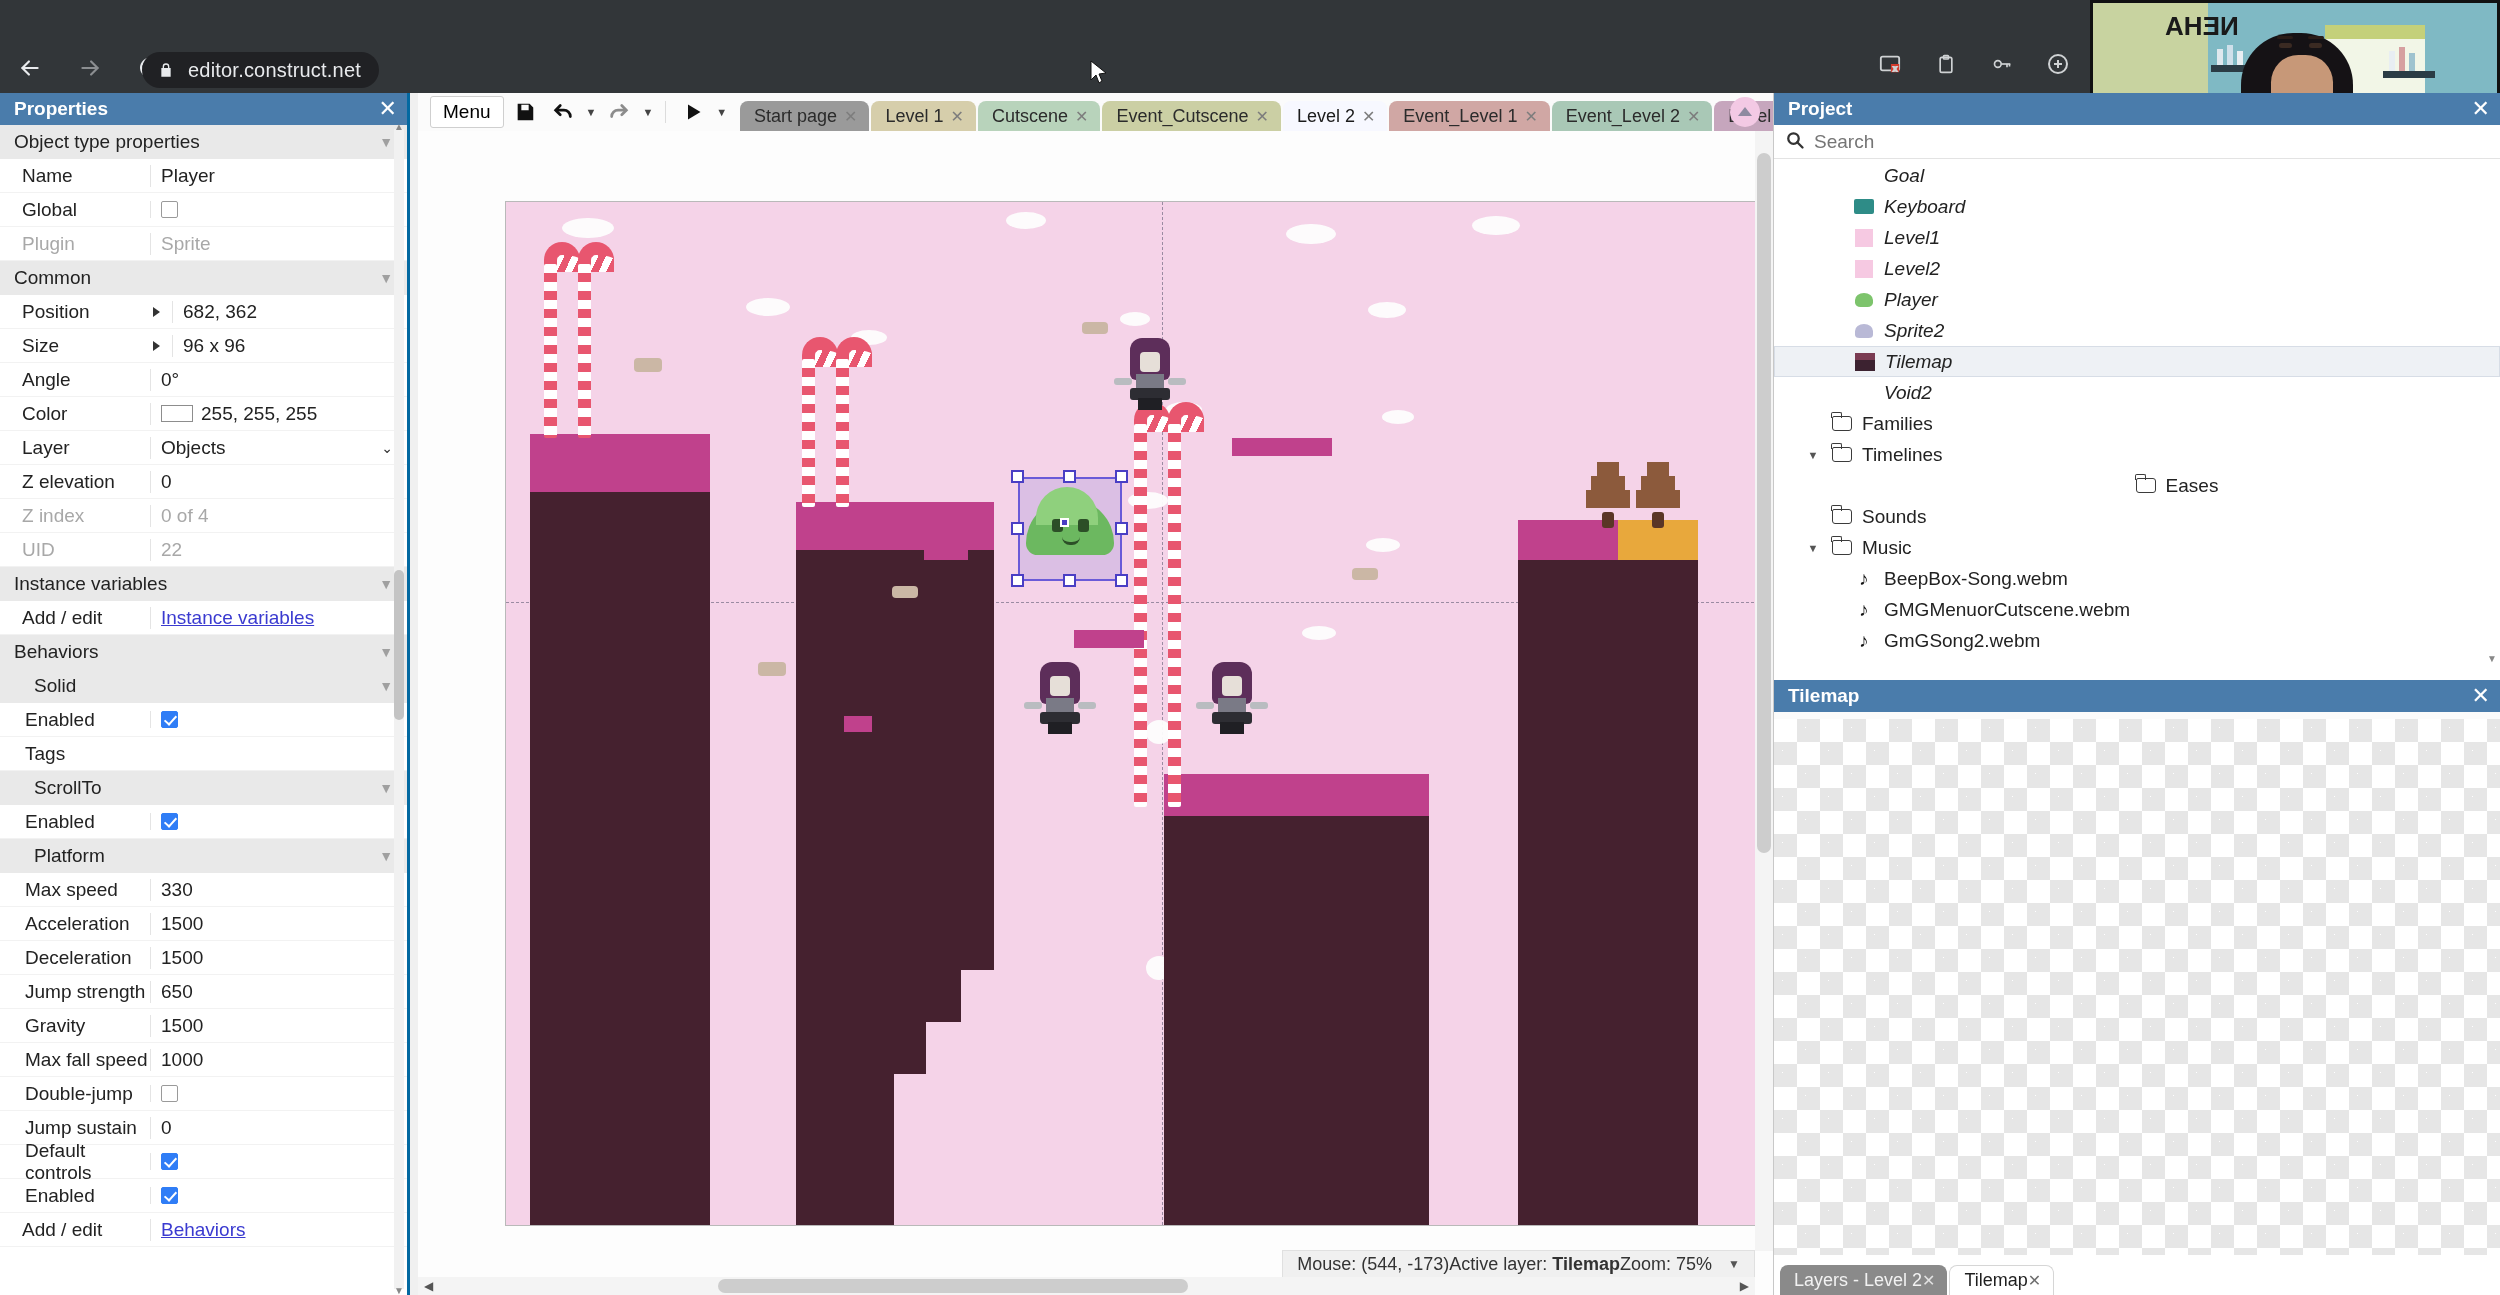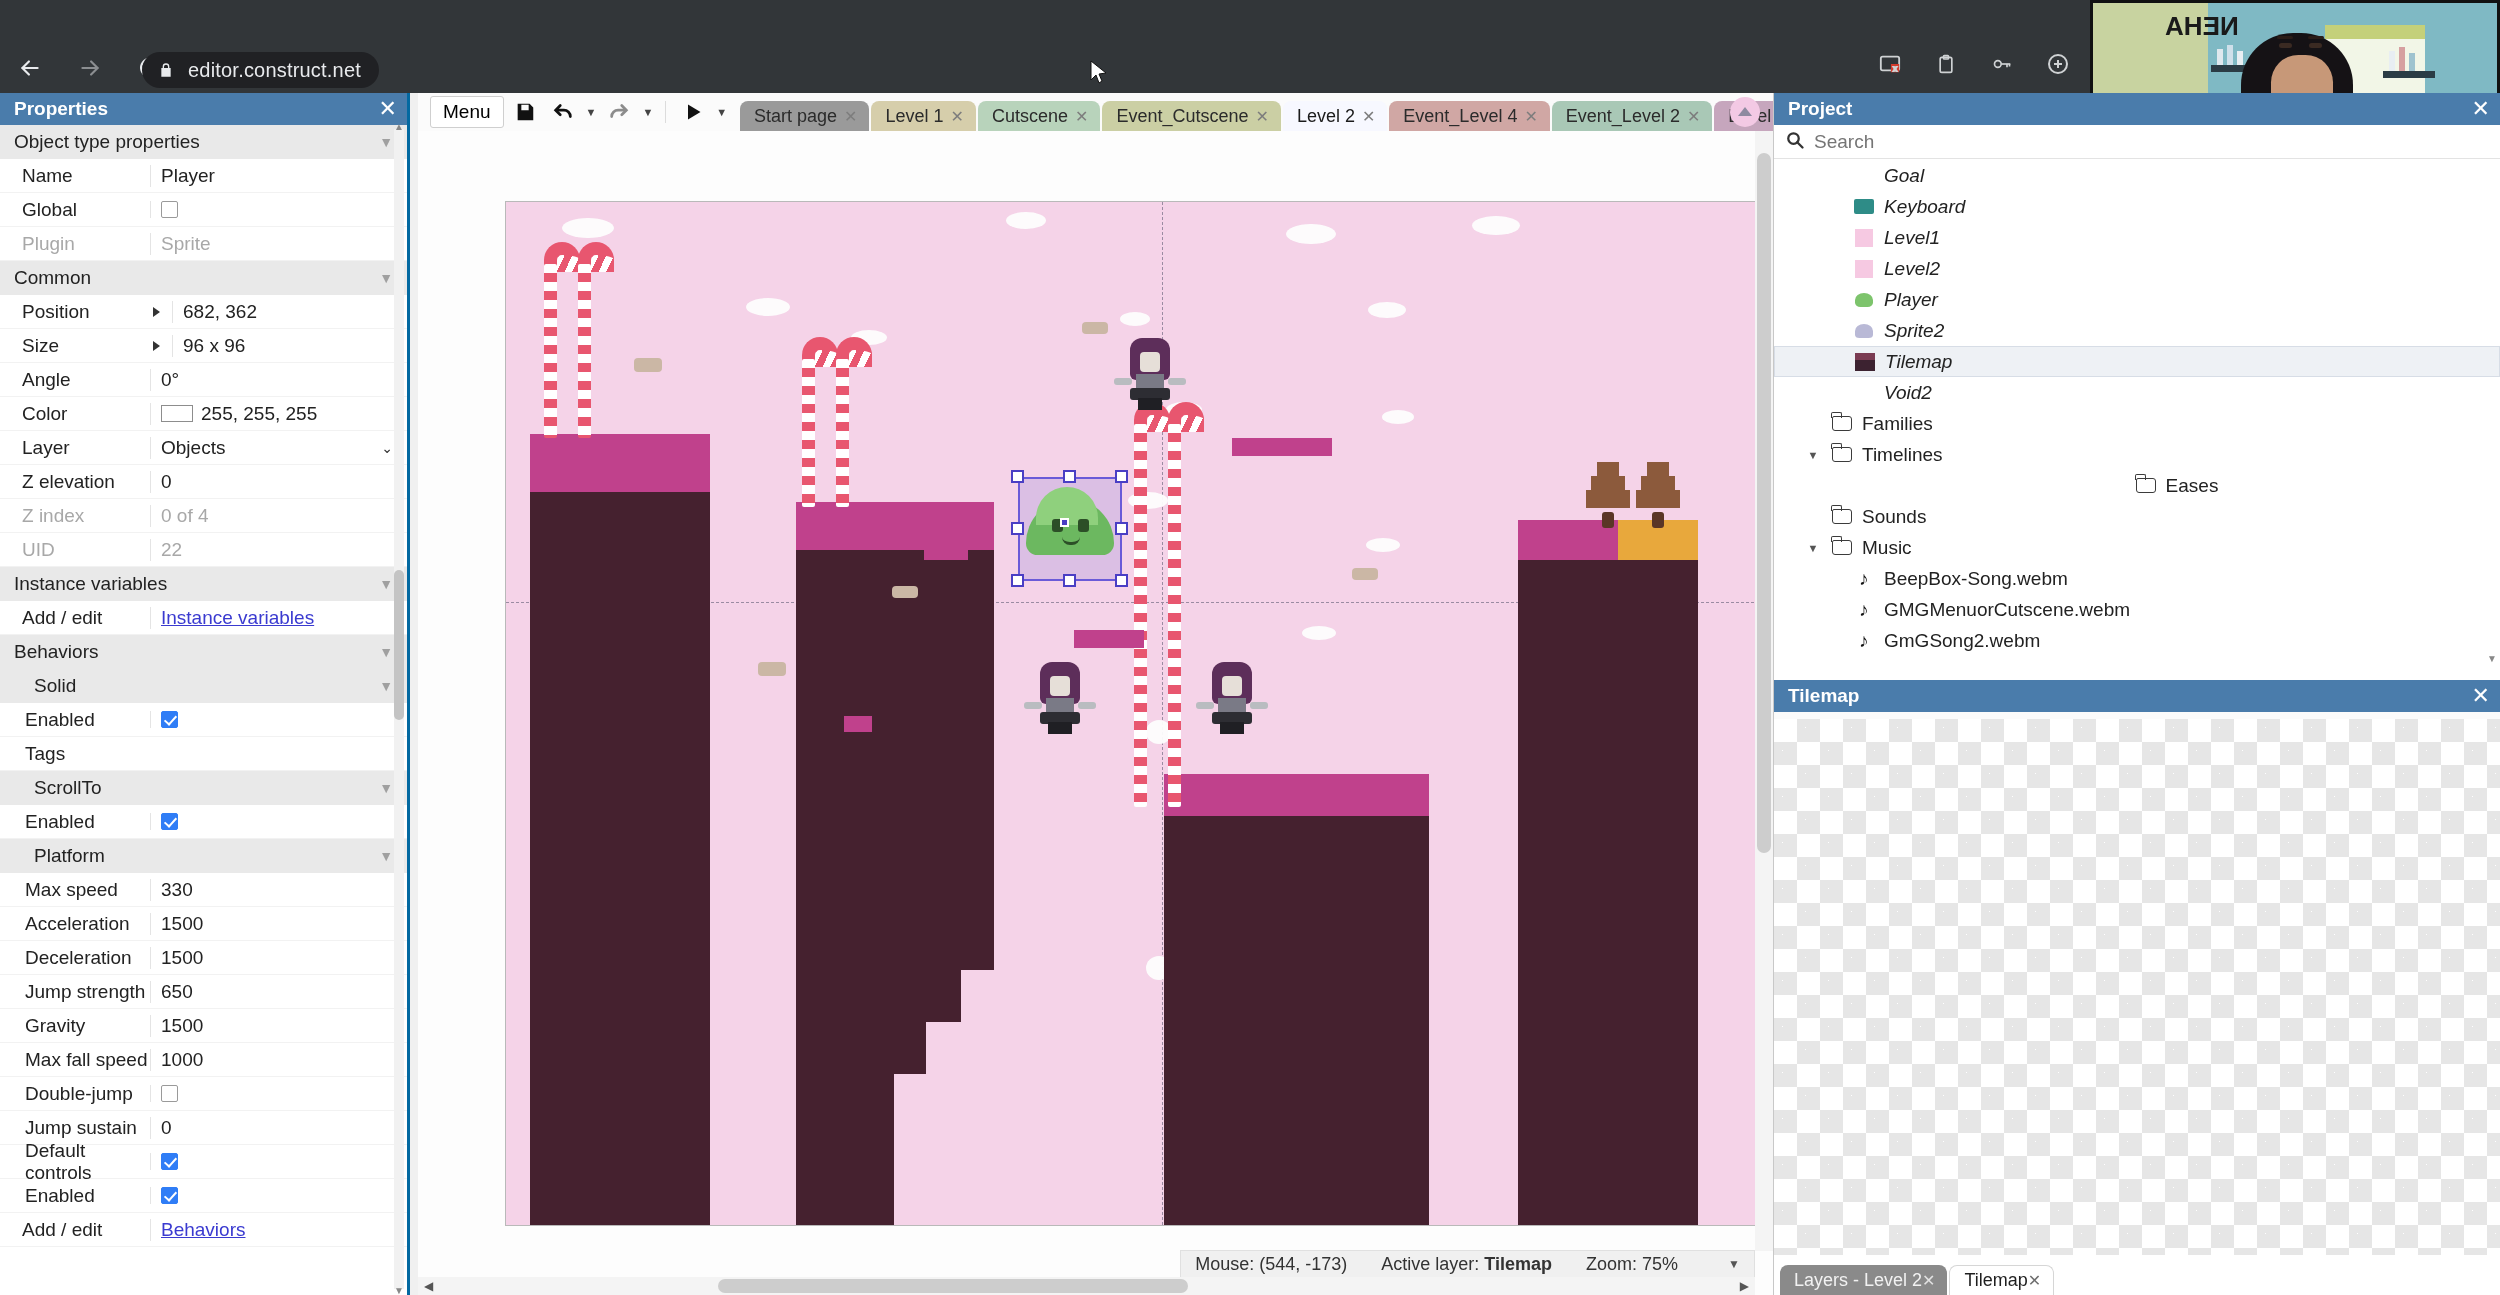--- a/index.html
+++ b/index.html
@@ -174,21 +174,21 @@
   .canvas-vscroll { position: absolute; right: 0; top: 0; width: 18px; bottom: 44px; background: #f4f4f4; }
   .canvas-vscroll .thumb { position: absolute; left: 2px; top: 22px; width: 14px; height: 700px; background: #cdcdcd; border-radius: 7px; }
   .canvas-hscroll { position: absolute; left: 0; right: 18px; bottom: 0; height: 18px; background: #f4f4f4; }
   .canvas-hscroll .thumb { position: absolute; left: 300px; top: 2px; width: 470px; height: 14px; background: #cdcdcd; border-radius: 7px; }
   .canvas-hscroll .arw { position: absolute; top: 2px; color: #555; font-size: 12px; line-height: 14px; }
 
   .statusbar {
     position: absolute; left: 0; right: 18px; bottom: 18px; height: 26px;
     display: flex; justify-content: flex-end; align-items: center; background: #fdfdfd;
   }
-  .status-box { display: flex; align-items: center; gap: 34px; font-size: 18px; color: #333; background: #f0f0f0; padding: 3px 14px; border: 1px solid #e0e0e0; }
+  .status-box { display: flex; align-items: center; font-size: 18px; color: #333; background: #f0f0f0; padding: 3px 14px; border: 1px solid #e0e0e0; }
   .status-box b { font-weight: bold; }
   .status-caret { margin-left: 16px; color: #555; font-size: 12px; }
 
   
   .rightdock { position: absolute; right: 0; top: 0; width: 727px; height: 1202px; background: #fff; }
   .panel-project { position: absolute; left: 0; top: 0; right: 0; height: 587px; border-left: 1px solid #c8c8c8; background: #fff; }
   .search-row { height: 34px; display: flex; align-items: center; gap: 10px; padding: 0 12px; border-bottom: 1px solid #e3e3e3; }
   .search-row input {
     border: none; outline: none; font-size: 19px; color: #4a4a4a; background: transparent; width: 100%;
     font-family: "Liberation Sans", sans-serif;
@@ -598,21 +598,21 @@
         </div>
         <div class="ltab" style="background: rgb(203, 207, 164);">
           <span>Event_Cutscene</span>
           <span class="x">✕</span>
         </div>
         <div class="ltab active" style="background: rgb(247, 248, 255);">
           <span>Level 2</span>
           <span class="x">✕</span>
         </div>
         <div class="ltab" style="background: rgb(208, 167, 164);">
-          <span>Event_Level 4</span>
+          <span>Event_Level 1</span>
           <span class="x">✕</span>
         </div>
         <div class="ltab" style="background: rgb(169, 200, 182);">
           <span>Event_Level 2</span>
           <span class="x">✕</span>
         </div>
         <div class="ltab" style="background: rgb(198, 166, 189);">
           <span>Level 3</span>
           <span class="x">✕</span>
         </div>

